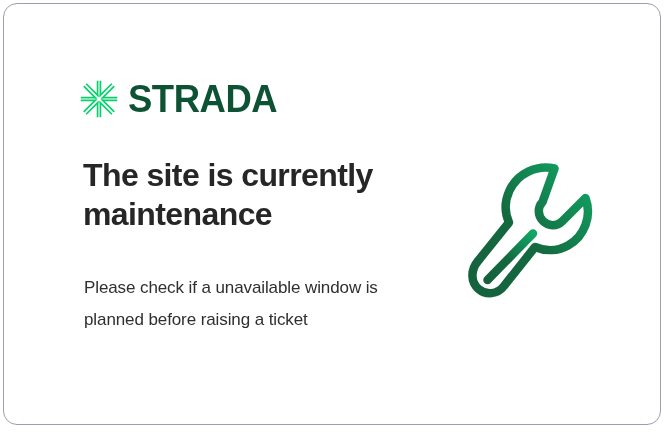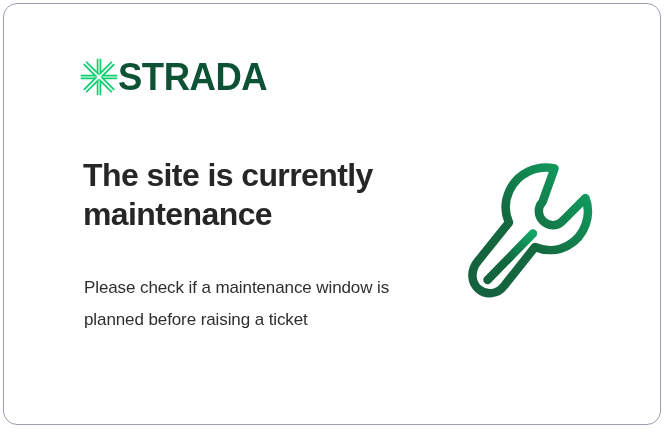--- a/index.html
+++ b/index.html
@@ -32,23 +32,24 @@
     box-sizing: border-box;
     background: #ffffff;
     border: 1px solid #9aa0ae;
     border-radius: 14px;
   }
 
   
   .brand {
     position: absolute;
     left: 76px;
-    top: 54px;
+    top: 76px;
     display: flex;
     align-items: flex-end;
+    gap: 10px;
   }
   .brand-mark {
     width: 38px;
     height: 38px;
     display: block;
     flex: 0 0 auto;
   }
   .brand-word {
     font-family: "Liberation Sans", sans-serif;
     font-size: 38px;
@@ -134,21 +135,21 @@
             <polygon points="85.5,88.5 82.3,91.7 51.5,60.9 51.5,54.5"></polygon>
             <polygon points="91.7,82.3 88.5,85.5 54.5,51.5 60.9,51.5"></polygon>
           </g>
         </g>
       </svg>
       <span class="brand-word">STRADA</span>
     </div>
 
     <h1 class="headline">The site is currently maintenance</h1>
 
-    <p class="body-copy">Please check if a maintenance window is planned before raising a ticket</p>
+    <p class="body-copy">Please check if a unavailable window is planned before raising a ticket</p>
 
     <svg class="wrench" viewBox="0 0 152 156" aria-hidden="true">
       <defs>
         <linearGradient id="wrenchGrad" x1="0" y1="1" x2="1" y2="0">
           <stop offset="0%" stop-color="#14613E"></stop>
           <stop offset="45%" stop-color="#14693F"></stop>
           <stop offset="100%" stop-color="#11A666"></stop>
         </linearGradient>
       </defs>
       <g fill="none" stroke="url(#wrenchGrad)" stroke-width="8.5" stroke-linecap="round" stroke-linejoin="round">

